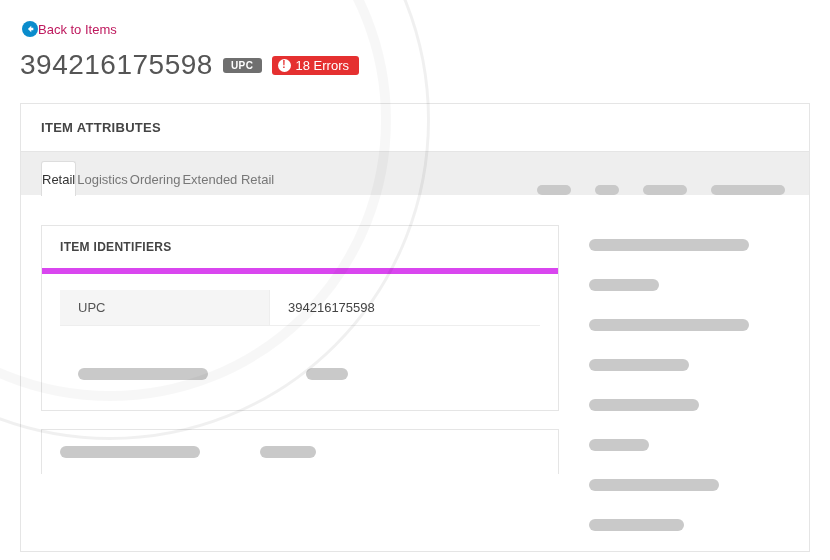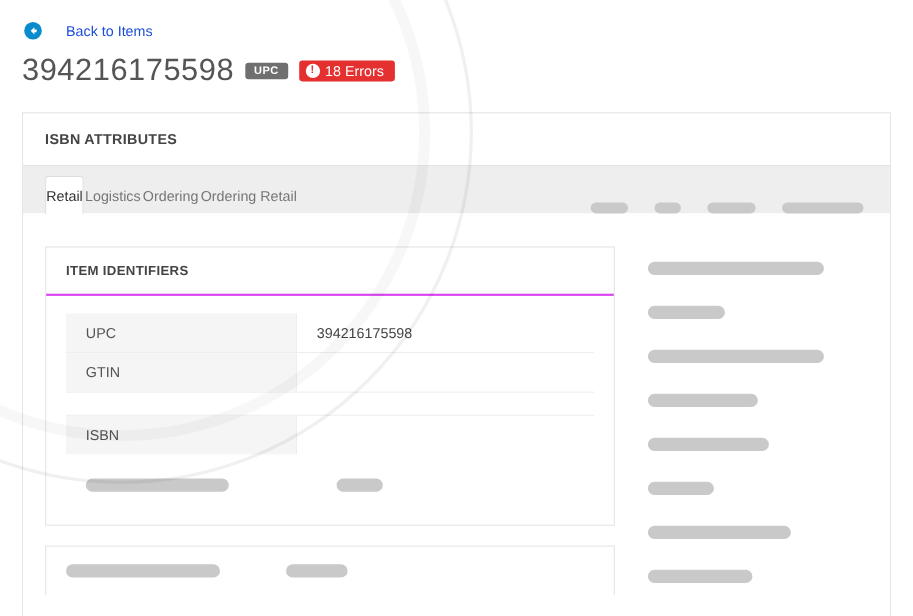--- a/index.html
+++ b/index.html
@@ -12,22 +12,22 @@
       color: #333;
       position: relative;
     }
     .page {
       padding: 20px;
     }
     
     .back-link {
       display: inline-flex;
       align-items: center;
-      gap: 22px;
-      color: #1d4ed8;
+      gap: 0;
+      color: #be185d;
       font-size: 13px;
       cursor: pointer;
       margin-bottom: 12px;
       margin-left: 2px;
     }
     .back-icon {
       width: 16px;
       height: 16px;
       background: #0a8ccc;
       border-radius: 50%;
@@ -148,21 +148,21 @@
     .subpanel {
       border: 1px solid #e5e5e5;
       margin-bottom: 18px;
     }
     .subpanel-header {
       padding: 14px 18px;
       font-size: 12px;
       font-weight: 600;
       color: #444;
       letter-spacing: 0.3px;
-      border-bottom: 2px solid #d946ef;
+      border-bottom: 6px solid #d946ef;
     }
     .kv-table {
       padding: 16px 18px 20px 18px;
     }
     .kv-row {
       display: flex;
       border-top: 1px solid #eee;
     }
     .kv-row:first-child { border-top: none; }
     .kv-key {
@@ -229,61 +229,53 @@
   <div class="header-row">
     <span class="item-id">394216175598</span>
     <span class="chip">UPC</span>
     <span class="error-badge">
       <span class="eicon">!</span>
       <span>18 Errors</span>
     </span>
   </div>
 
   <div class="panel">
-    <div class="panel-header">ISBN ATTRIBUTES</div>
+    <div class="panel-header">ITEM ATTRIBUTES</div>
 
     <div class="tabstrip">
       <div class="tab active">
         <span>Retail</span>
       </div>
       <div class="tab">
         <span>Logistics</span>
       </div>
       <div class="tab">
         <span>Ordering</span>
       </div>
       <div class="tab">
-        <span>Ordering Retail</span>
+        <span>Extended Retail</span>
       </div>
       <div class="tab-skeletons">
         <span class="sk sk-pill-sm" style="width:34px"></span>
         <span class="sk sk-pill-sm" style="width:24px"></span>
         <span class="sk sk-pill-sm" style="width:44px"></span>
         <span class="sk sk-pill-sm" style="width:74px"></span>
       </div>
     </div>
 
     <div class="panel-body">
       <div class="left-col">
         <div class="subpanel">
           <div class="subpanel-header">ITEM IDENTIFIERS</div>
           <div class="kv-table">
             <div class="kv-row">
               <div class="kv-key">UPC</div>
               <div class="kv-val">394216175598</div>
             </div>
             <div class="kv-row">
-              <div class="kv-key">GTIN</div>
-              <div class="kv-val"></div>
-            </div>
-            <div class="kv-row">
-              <div class="kv-val"></div>
-            </div>
-            <div class="kv-row">
-              <div class="kv-key">ISBN</div>
               <div class="kv-val"></div>
             </div>
             <div class="kv-row sk-row" style="display:flex;">
               <div class="kv-key" style="width:210px;">
                 <div class="sk-block" style="width:130px"></div>
               </div>
               <div class="kv-val">
                 <div class="sk-block" style="width:42px"></div>
               </div>
             </div>

